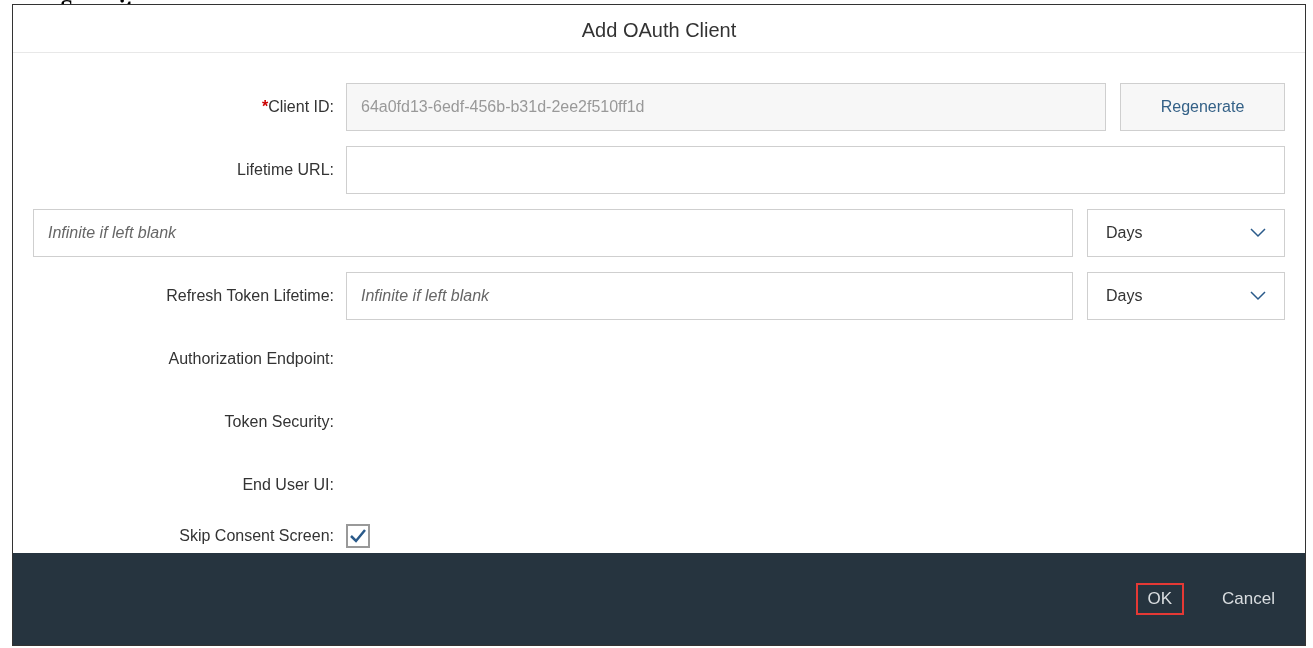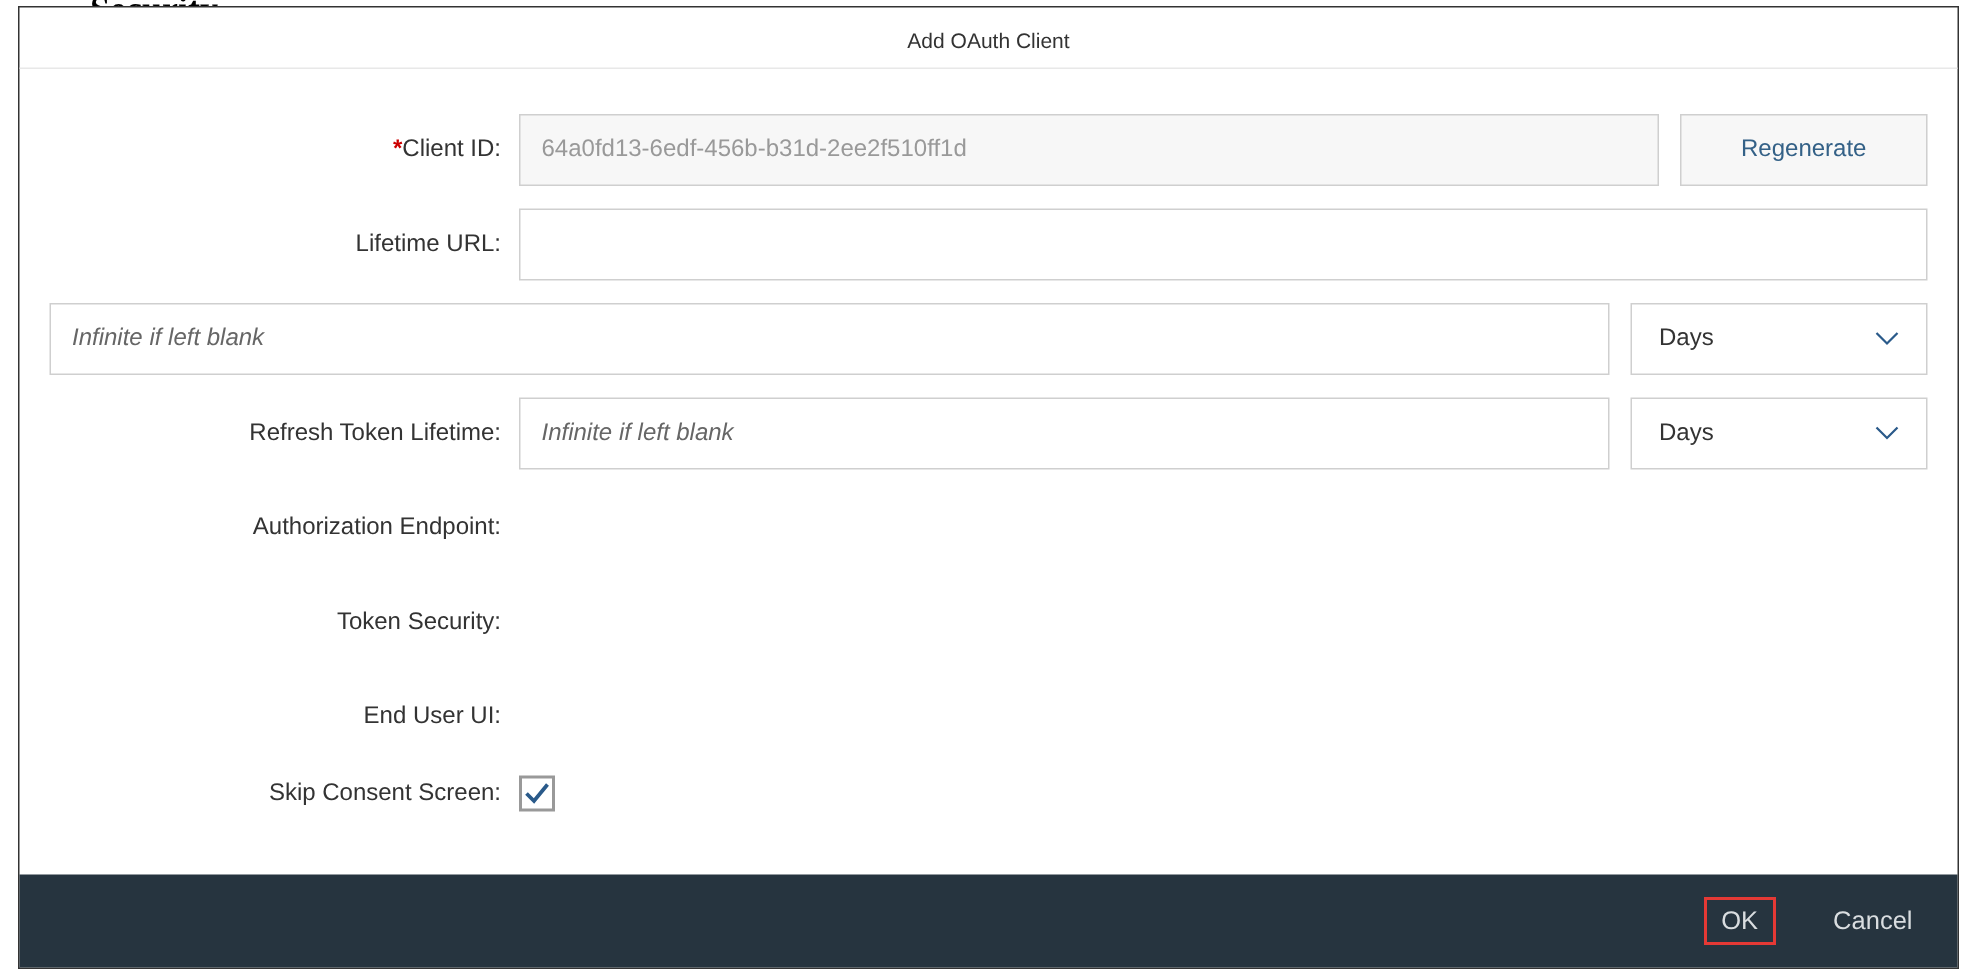--- a/index.html
+++ b/index.html
@@ -25,21 +25,21 @@
       background: #fff;
       display: flex;
       flex-direction: column;
     }
     .modal-header {
       padding: 14px 0 10px 0;
       text-align: center;
       border-bottom: 1px solid #e8e8e8;
     }
     .modal-title {
-      font-size: 14px;
+      font-size: 20px;
       font-weight: 400;
       color: #333;
     }
     .modal-body {
       flex: 1;
       padding: 30px 20px 20px 20px;
       overflow: auto;
     }
     .form-row {
       display: flex;
@@ -126,21 +126,21 @@
       align-items: center;
       justify-content: center;
       cursor: pointer;
       background: #fff;
     }
     .checkbox svg {
       display: block;
     }
     .modal-footer {
       background: #26343f;
-      padding: 15px 20px;
+      padding: 30px 20px;
       display: flex;
       justify-content: flex-end;
       gap: 28px;
       align-items: center;
     }
     .footer-btn {
       background: transparent;
       border: none;
       color: #d9dde0;
       font-size: 17px;

